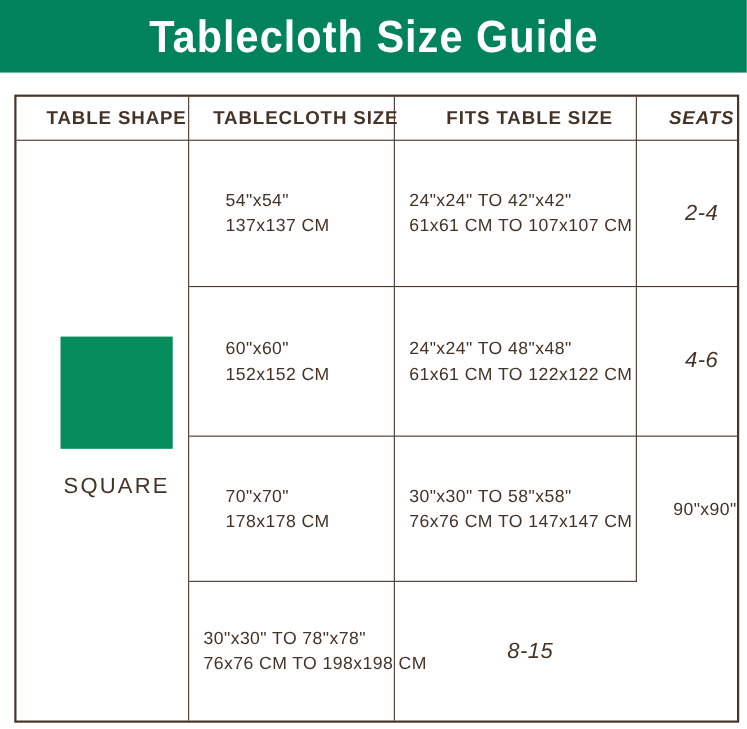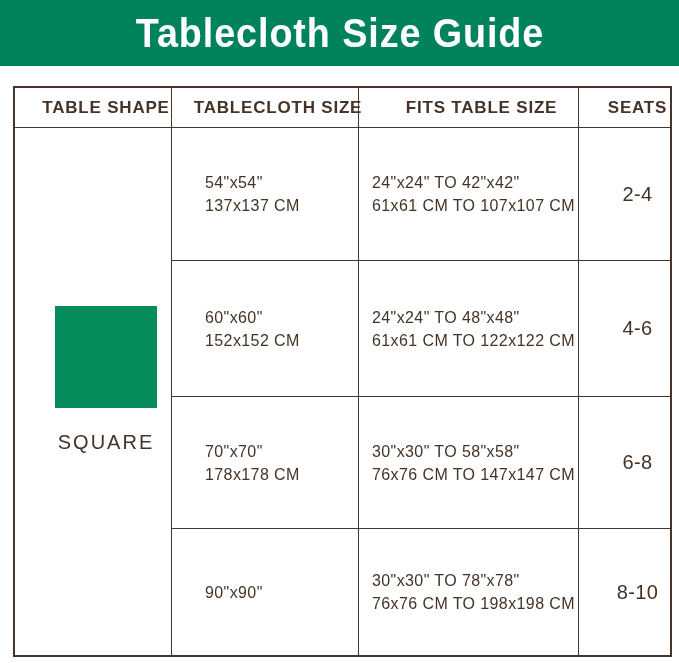--- a/index.html
+++ b/index.html
@@ -52,21 +52,21 @@
     background:#fff;
   }
   .cell{
     border-right:1px solid var(--border-brown);
     border-bottom:1px solid var(--border-brown);
     display:flex;
     align-items:center;
     justify-content:center;
     padding-left:26px;
   }
-  .cell.last-col{border-right:none;}
+  .cell.last-col{border-right:none;font-style:italic;}
   .cell.last-row{border-bottom:none;}
   .head{
     font-size:17px;
     font-weight:bold;
     letter-spacing:.8px;
     color:var(--text-brown);
     white-space:nowrap;
   }
   .shape-cell{
     grid-row:2 / 6;
@@ -144,25 +144,24 @@
     <div class="cell seats last-col">4-6</div>
 
     <div class="cell txt-cell col-cloth">
       <span>70"x70"</span>
       <span>178x178 CM</span>
     </div>
     <div class="cell txt-cell col-fits">
       <span>30"x30" TO 58"x58"</span>
       <span>76x76 CM TO 147x147 CM</span>
     </div>
-    <div class="cell seats last-col">6-8</div>
 
     <div class="cell txt-cell col-cloth last-row">
       <span>90"x90"</span>
     </div>
     <div class="cell txt-cell col-fits last-row">
       <span>30"x30" TO 78"x78"</span>
       <span>76x76 CM TO 198x198 CM</span>
     </div>
-    <div class="cell seats last-col last-row">8-10</div>
+    <div class="cell seats last-col last-row">8-15</div>
 
   </div>
 </div>
 
 </body></html>

